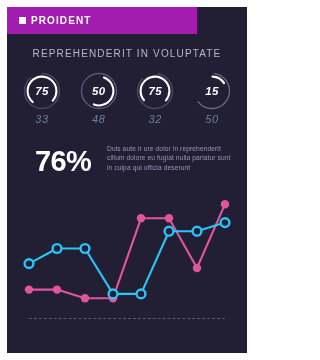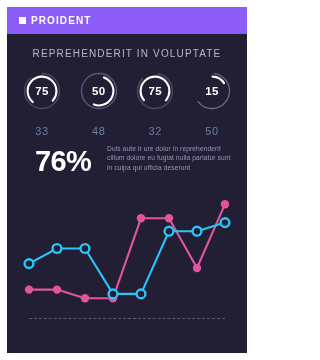--- a/index.html
+++ b/index.html
@@ -10,22 +10,22 @@
   }
   #poster{
     position:absolute;left:7px;top:7px;
     width:240px;height:346px;
     background:#221f35;
     box-sizing:border-box;
     overflow:hidden;
   }
   
   #header{
-    position:absolute;left:0;top:0;width:240px;height:27px;
-    background:#8b5cf6;
+    position:absolute;left:0;top:0;width:190px;height:27px;
+    background:#a21caf;
   }
   #logo-mark{
     position:absolute;left:12px;top:10px;width:7px;height:7px;
     background:#ffffff;
   }
   #logo-text{
     position:absolute;left:24px;top:7px;
     font-size:10px;font-weight:bold;letter-spacing:1.1px;
     color:#ffffff;line-height:13px;
   }
@@ -35,31 +35,31 @@
     text-align:center;
     font-size:10px;letter-spacing:1.15px;
     color:#b9b6c9;
   }
   
   #donut-row{
     position:absolute;left:8px;top:62px;width:224px;height:62px;
     display:flex;justify-content:space-between;
   }
   .donut-cell{
-    width:54px;display:flex;flex-direction:column;align-items:center;
+    width:54px;display:flex;flex-direction:column;align-items:center;font-style:italic;
   }
   .donut-wrap{position:relative;width:44px;height:44px;}
   .donut-wrap svg{display:block;width:44px;height:44px;}
   .donut-value{
     position:absolute;left:0;top:0;width:44px;height:44px;
     display:flex;align-items:center;justify-content:center;
     font-size:11.5px;font-weight:bold;color:#ffffff;letter-spacing:.3px;
   }
   .donut-sub{
-    margin-top:12px;
+    margin-top:0;
     font-size:11px;color:#6d7f9f;letter-spacing:.6px;
   }
   
   #stat-block{position:absolute;left:14px;top:134px;width:214px;height:44px;}
   #stat-number{
     position:absolute;left:14px;top:2px;
     font-size:29px;font-weight:bold;color:#ffffff;letter-spacing:-.6px;
     line-height:36px;
   }
   #stat-text{

